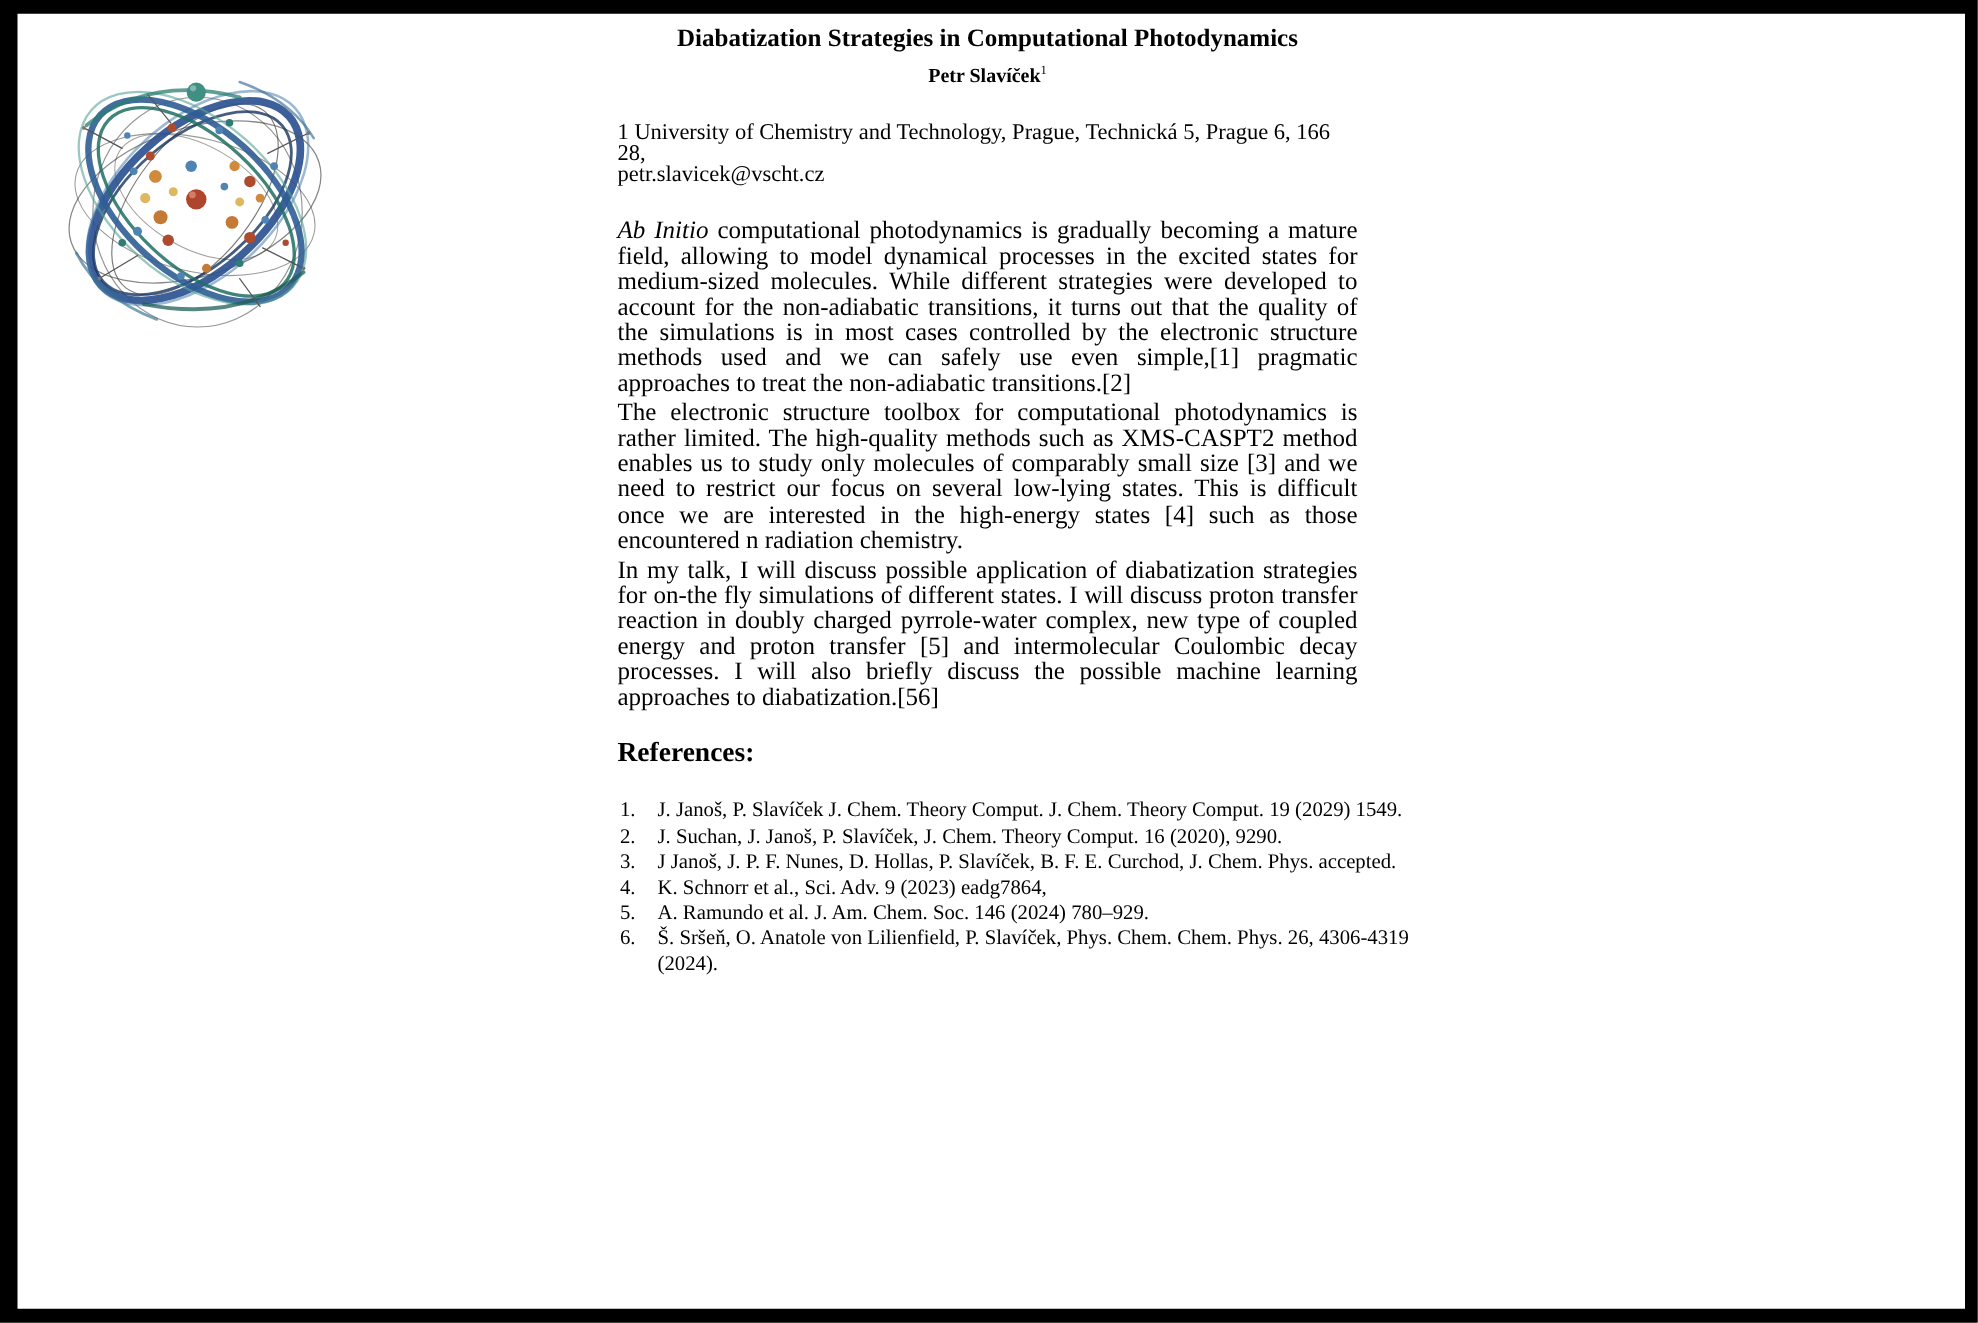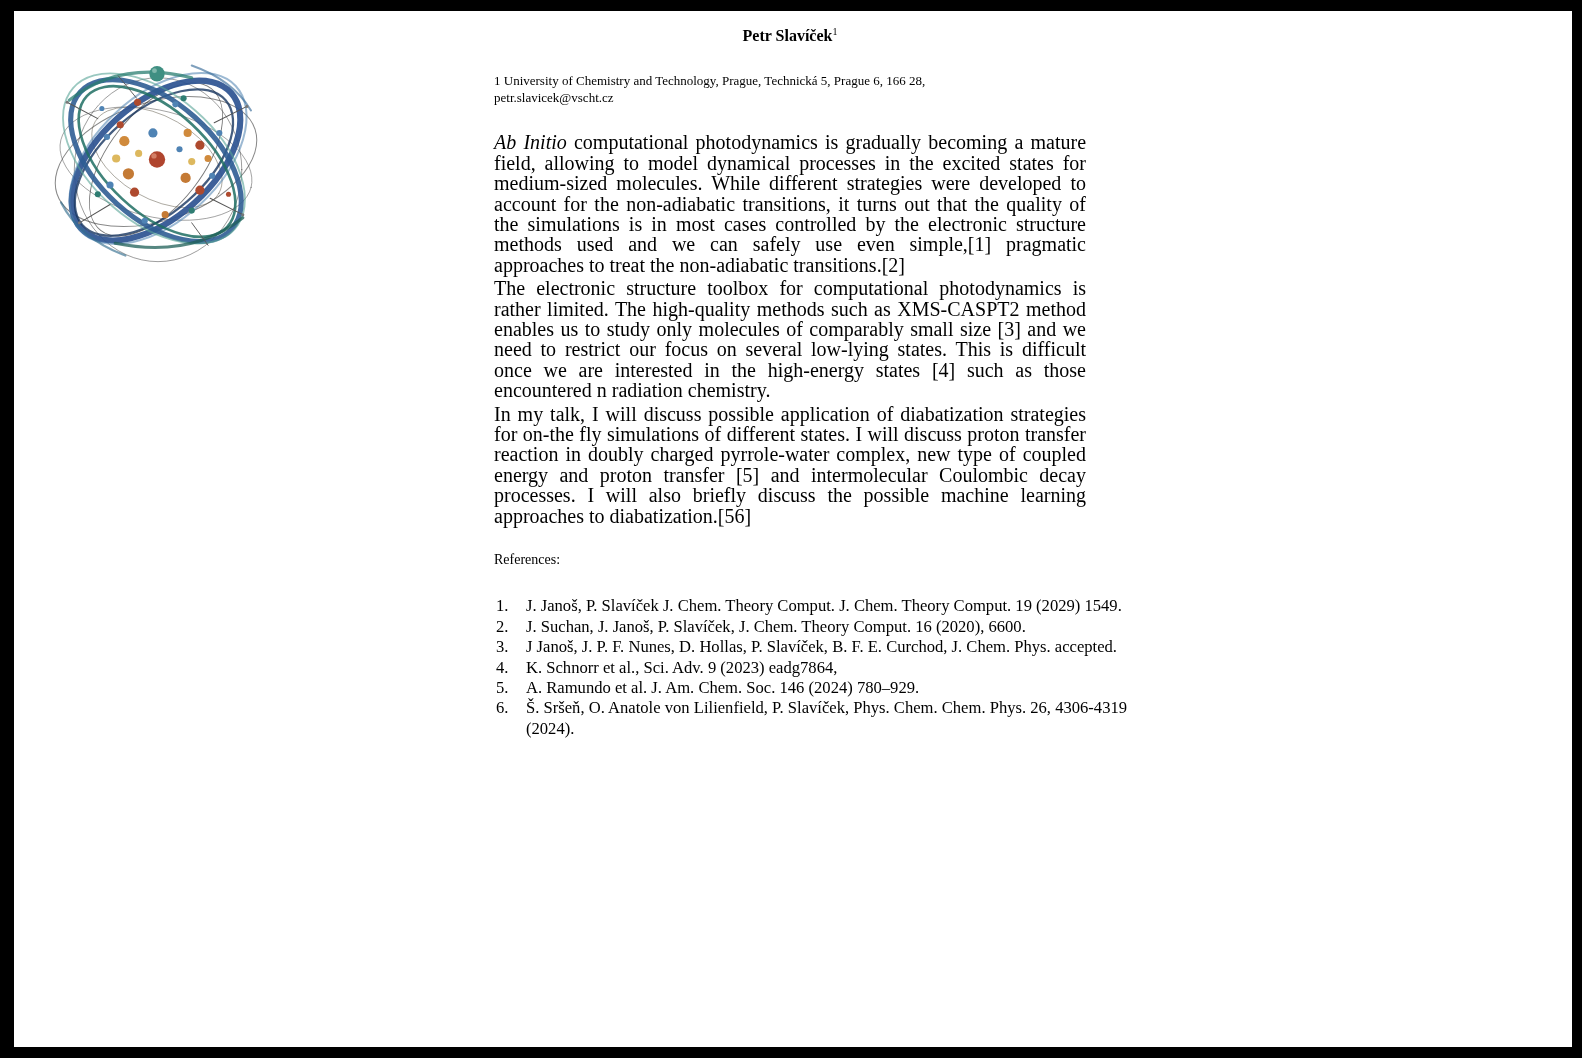--- a/index.html
+++ b/index.html
@@ -46,36 +46,36 @@
     font-weight: bold;
     text-align: center;
     margin-top: 2px;
   }
   .author sup {
     font-size: 10px;
     font-weight: normal;
   }
   .affil {
     margin-top: 26px;
-    font-size: 13px;
+    font-size: 18px;
     line-height: 17px;
   }
   .par {
     font-size: 20px;
     line-height: 20.4px;
     text-align: justify;
     margin: 0 0 3px 0;
   }
   .par.first {
     margin-top: 26px;
   }
   .refs-heading {
-    font-size: 14px;
+    font-size: 22px;
     line-height: 20.4px;
-    font-weight: normal;
+    font-weight: bold;
     margin: 24px 0 16px 0;
   }
   .refs {
     margin: 26px 0 0 2px;
     padding: 0;
     list-style: none;
     width: 676px;
     font-size: 16.6px;
     line-height: 20.4px;
   }
@@ -162,20 +162,21 @@
 
       <circle cx="28" cy="62" r="1.5" fill="#777777"></circle>
       <circle cx="204" cy="66" r="1.5" fill="#777777"></circle>
       <circle cx="40" cy="180" r="1.5" fill="#777777"></circle>
       <circle cx="200" cy="172" r="1.5" fill="#777777"></circle>
     </svg>
   </div>
 
   <div class="col">
 
+    <h1 class="title">Diabatization Strategies in Computational Photodynamics</h1>
 
     <div class="author">
       <span>Petr Slavíček</span><sup>1</sup>
     </div>
 
     <div class="affil">
       <div>1 University of Chemistry and Technology, Prague, Technická 5, Prague 6, 166 28,</div>
       <div>petr.slavicek@vscht.cz</div>
     </div>
 
@@ -188,21 +189,21 @@
 
     <h2 class="refs-heading">References:</h2>
 
     <ol class="refs">
       <li class="ref">
         <span class="num">1.</span>
         <span class="rtext">J. Janoš, P. Slavíček J. Chem. Theory Comput. J. Chem. Theory Comput. 19 (2029) 1549.</span>
       </li>
       <li class="ref">
         <span class="num">2.</span>
-        <span class="rtext">J. Suchan, J. Janoš, P. Slavíček, J. Chem. Theory Comput. 16 (2020), 6600.</span>
+        <span class="rtext">J. Suchan, J. Janoš, P. Slavíček, J. Chem. Theory Comput. 16 (2020), 9290.</span>
       </li>
       <li class="ref">
         <span class="num">3.</span>
         <span class="rtext">J Janoš, J. P. F. Nunes, D. Hollas, P. Slavíček, B. F. E. Curchod, J. Chem. Phys. accepted.</span>
       </li>
       <li class="ref">
         <span class="num">4.</span>
         <span class="rtext">K. Schnorr et al., Sci. Adv. 9 (2023) eadg7864,</span>
       </li>
       <li class="ref">

